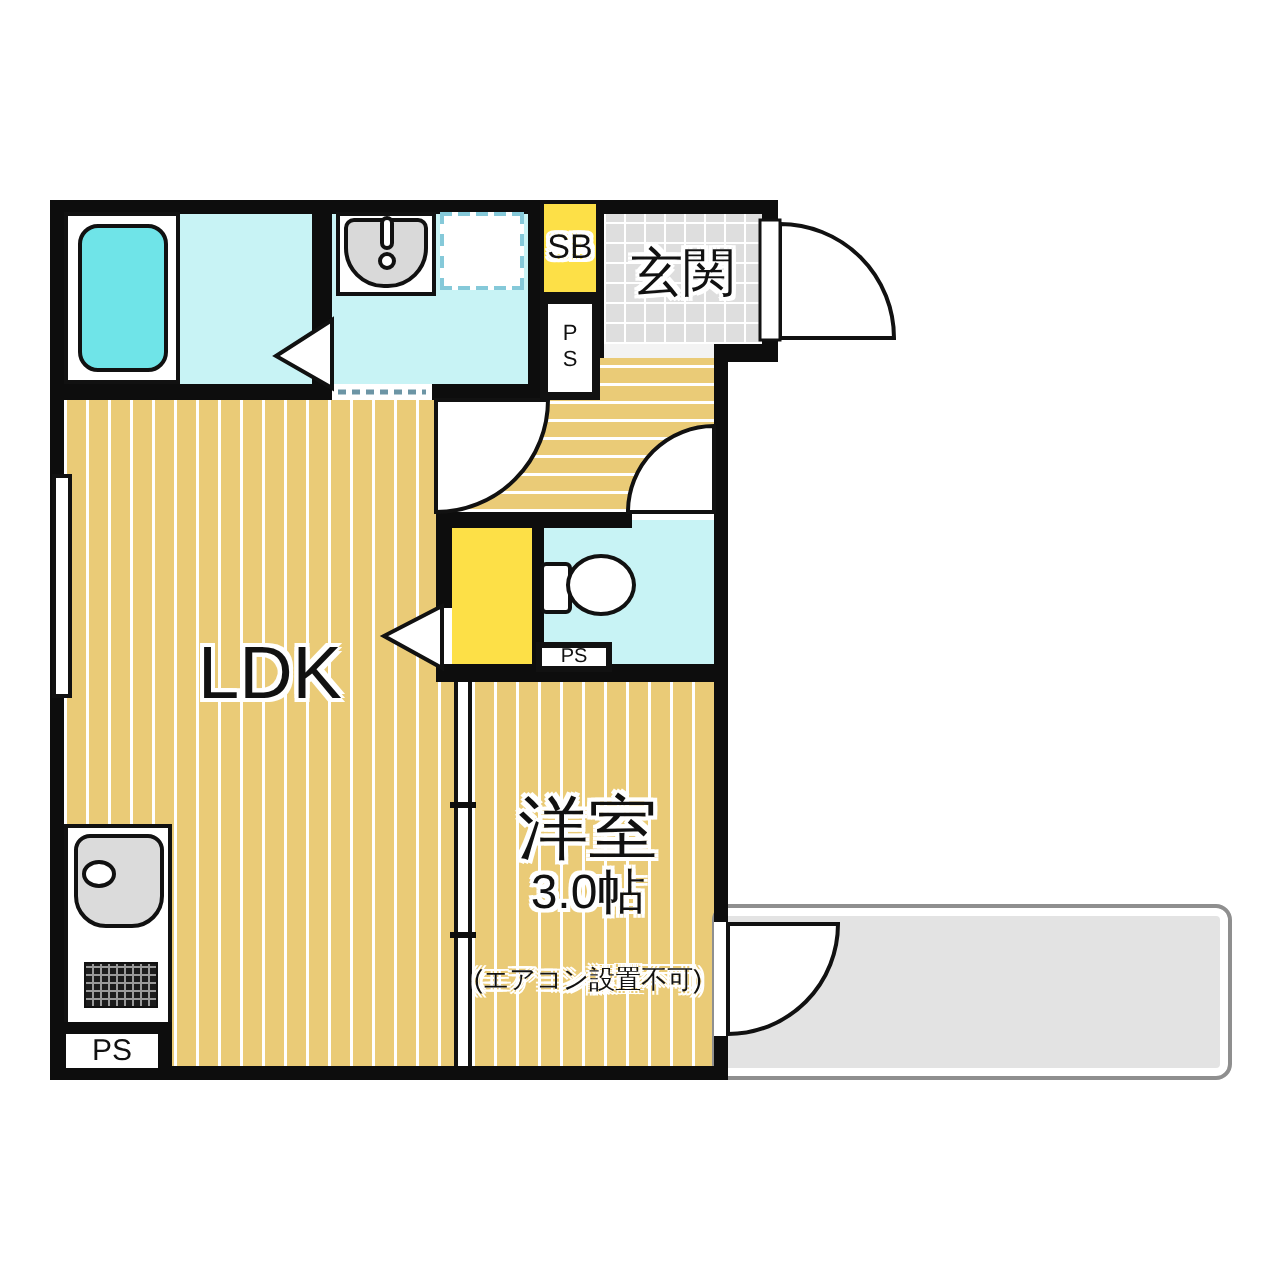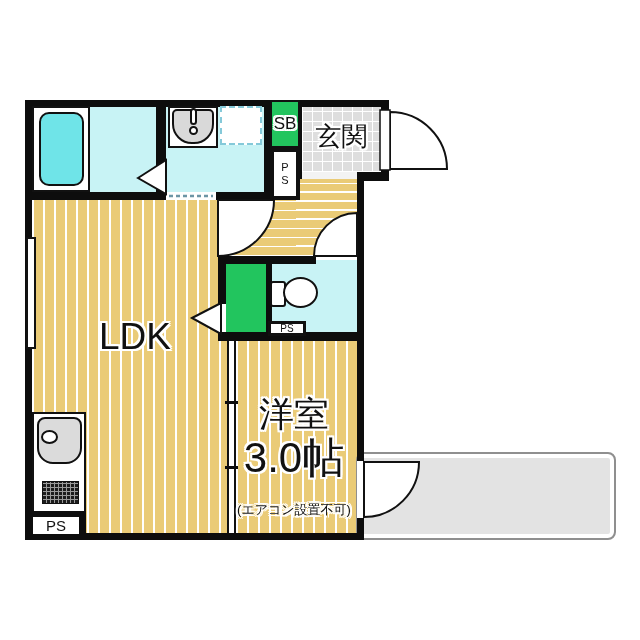--- a/index.html
+++ b/index.html
@@ -8,21 +8,21 @@
   .abs{position:absolute;box-sizing:border-box;}
   
   .v-stripes{background-color:#EACB77;
     background-image:repeating-linear-gradient(90deg,#fff 0,#fff 1.6px,rgba(0,0,0,0) 1.6px,rgba(0,0,0,0) 11px);}
   .h-stripes{background-color:#EACB77;
     background-image:repeating-linear-gradient(0deg,#fff 0,#fff 1.5px,rgba(0,0,0,0) 1.5px,rgba(0,0,0,0) 9px);}
   .tile{background-color:#DEDEDE;
     background-image:repeating-linear-gradient(0deg,#fff 0,#fff 1px,rgba(0,0,0,0) 1px,rgba(0,0,0,0) 10px),
                      repeating-linear-gradient(90deg,#fff 0,#fff 1px,rgba(0,0,0,0) 1px,rgba(0,0,0,0) 10px);}
   .cyan{background:#C8F3F5;}
-  .pink{background:#22c55e;}
+  .pink{background:#fde047;}
   .wall{background:#0d0d0d;}
   .white{background:#ffffff;}
   .stove-pattern{background:#1c1c1c;
     background-image:repeating-linear-gradient(0deg,rgba(0,0,0,0) 0 3px,#9a9a9a 3px 4px),
                      repeating-linear-gradient(90deg,rgba(0,0,0,0) 0 3px,#9a9a9a 3px 4px);
     border:1px solid #111;}
   .halo{color:#111;
     text-shadow:-2px -2px 0 #fff,2px -2px 0 #fff,-2px 2px 0 #fff,2px 2px 0 #fff,
                 -2px 0 0 #fff,2px 0 0 #fff,0 -2px 0 #fff,0 2px 0 #fff;}
   .center{display:flex;align-items:center;justify-content:center;text-align:center;}
@@ -124,21 +124,21 @@
 
     <path d="M 192 318 L 221 303 L 221 334 Z" fill="#ffffff" stroke="#111" stroke-width="2"></path>
   </svg>
 
   <div class="abs center" style="left:40px;top:316px;width:190px;flex-direction:column;">
     <div class="lbl halo" style="font-size:37px;">LDK</div>
   </div>
 
   <div class="abs center" style="left:228px;top:395px;width:132px;flex-direction:column;">
     <div class="lbl halo" style="font-size:35px;font-family:Liberation Serif, serif;">洋室</div>
-    <div class="lbl halo" style="font-size:42px;">3.0帖</div>
+    <div class="lbl halo" style="font-size:24px;">3.0帖</div>
     <div class="lbl halo" style="font-size:13px;margin-top:22px;">(エアコン設置不可)</div>
   </div>
 
   <div class="abs center" style="left:302px;top:122px;width:79px;text-align:right;">
     <span class="lbl halo" style="font-size:26px;">玄関</span>
   </div>
 
 
 </div>
 

